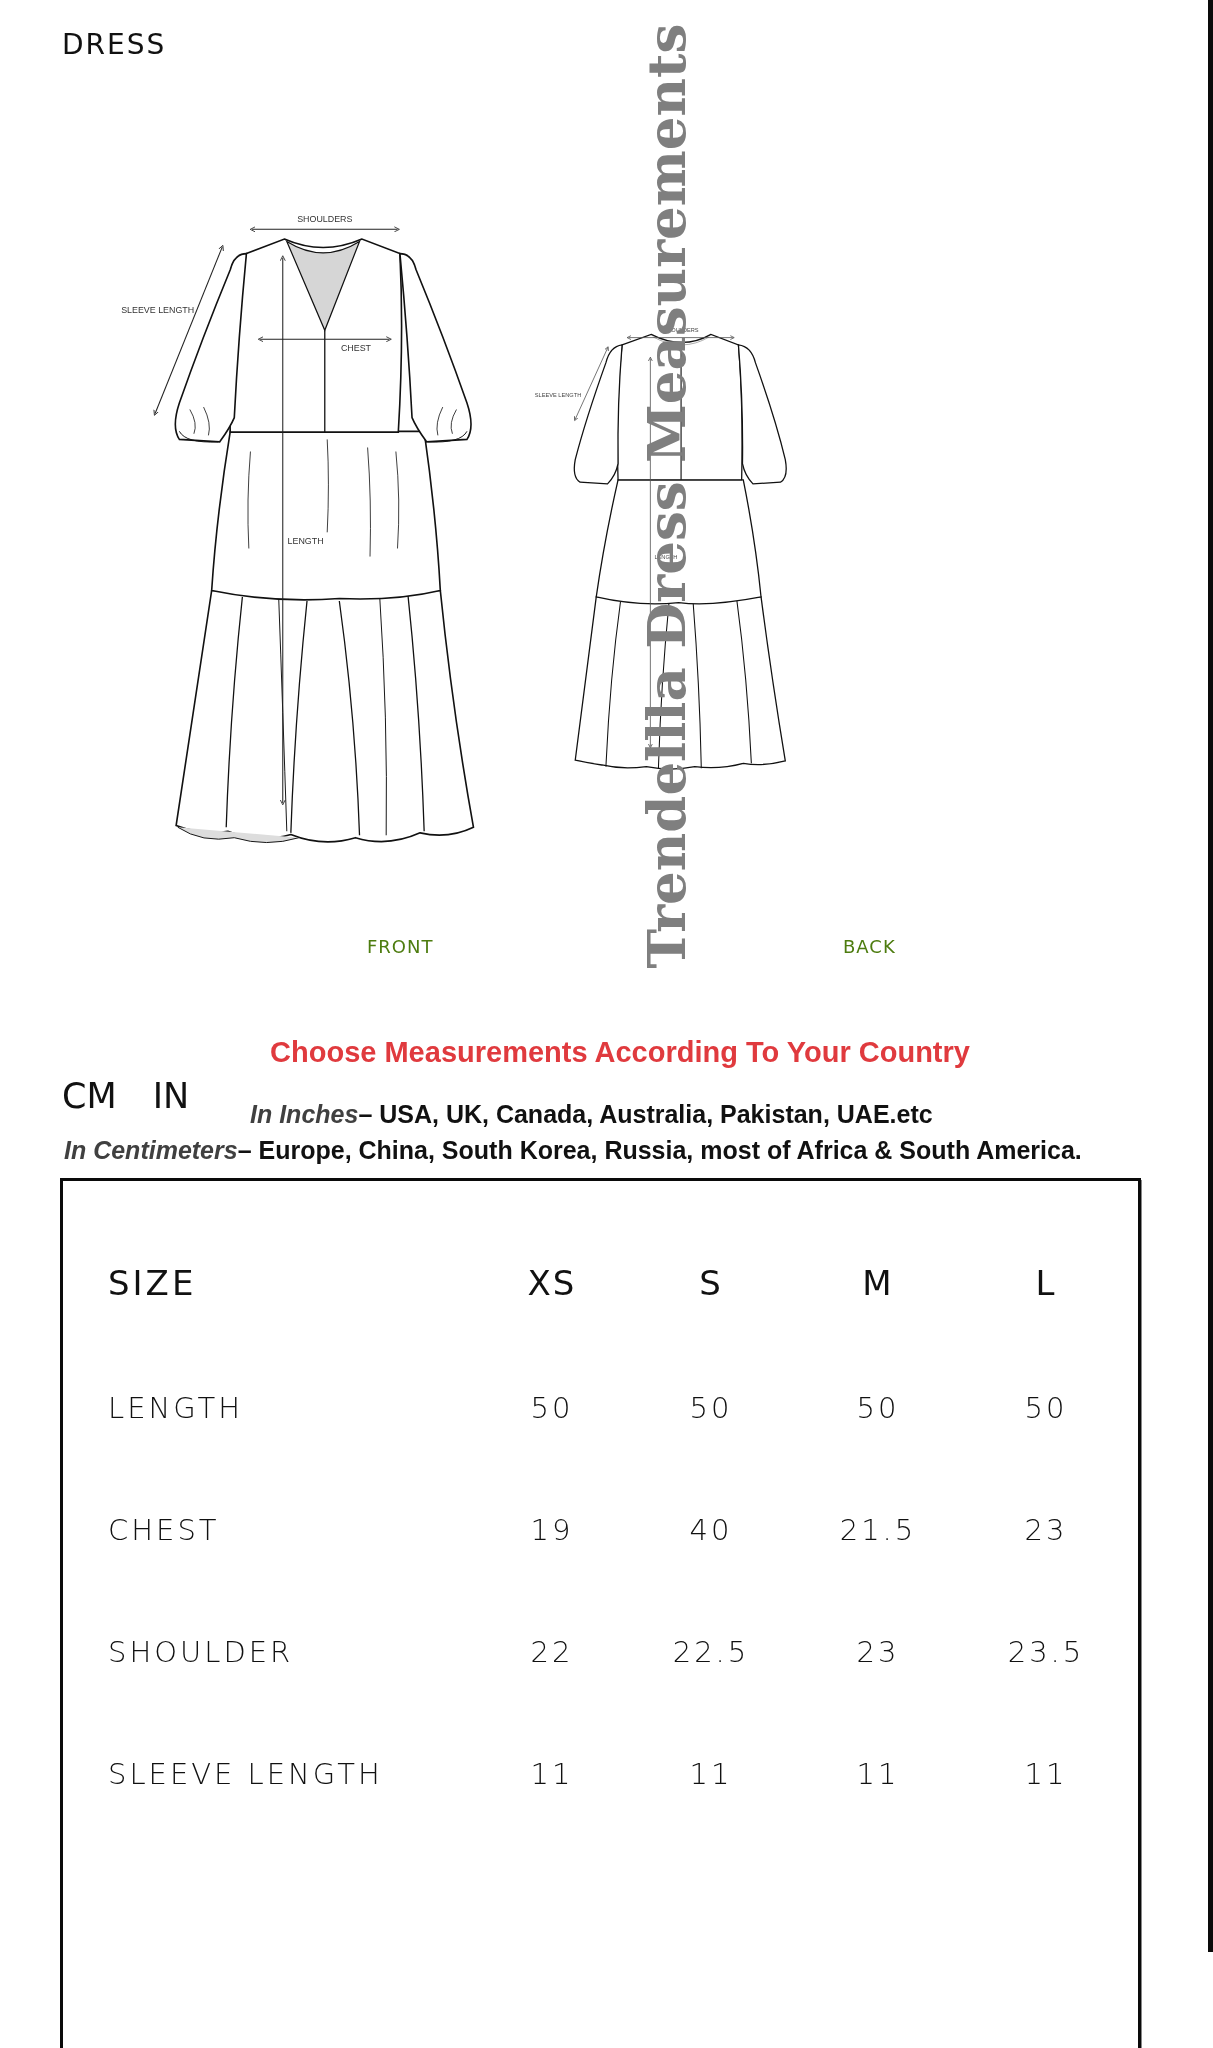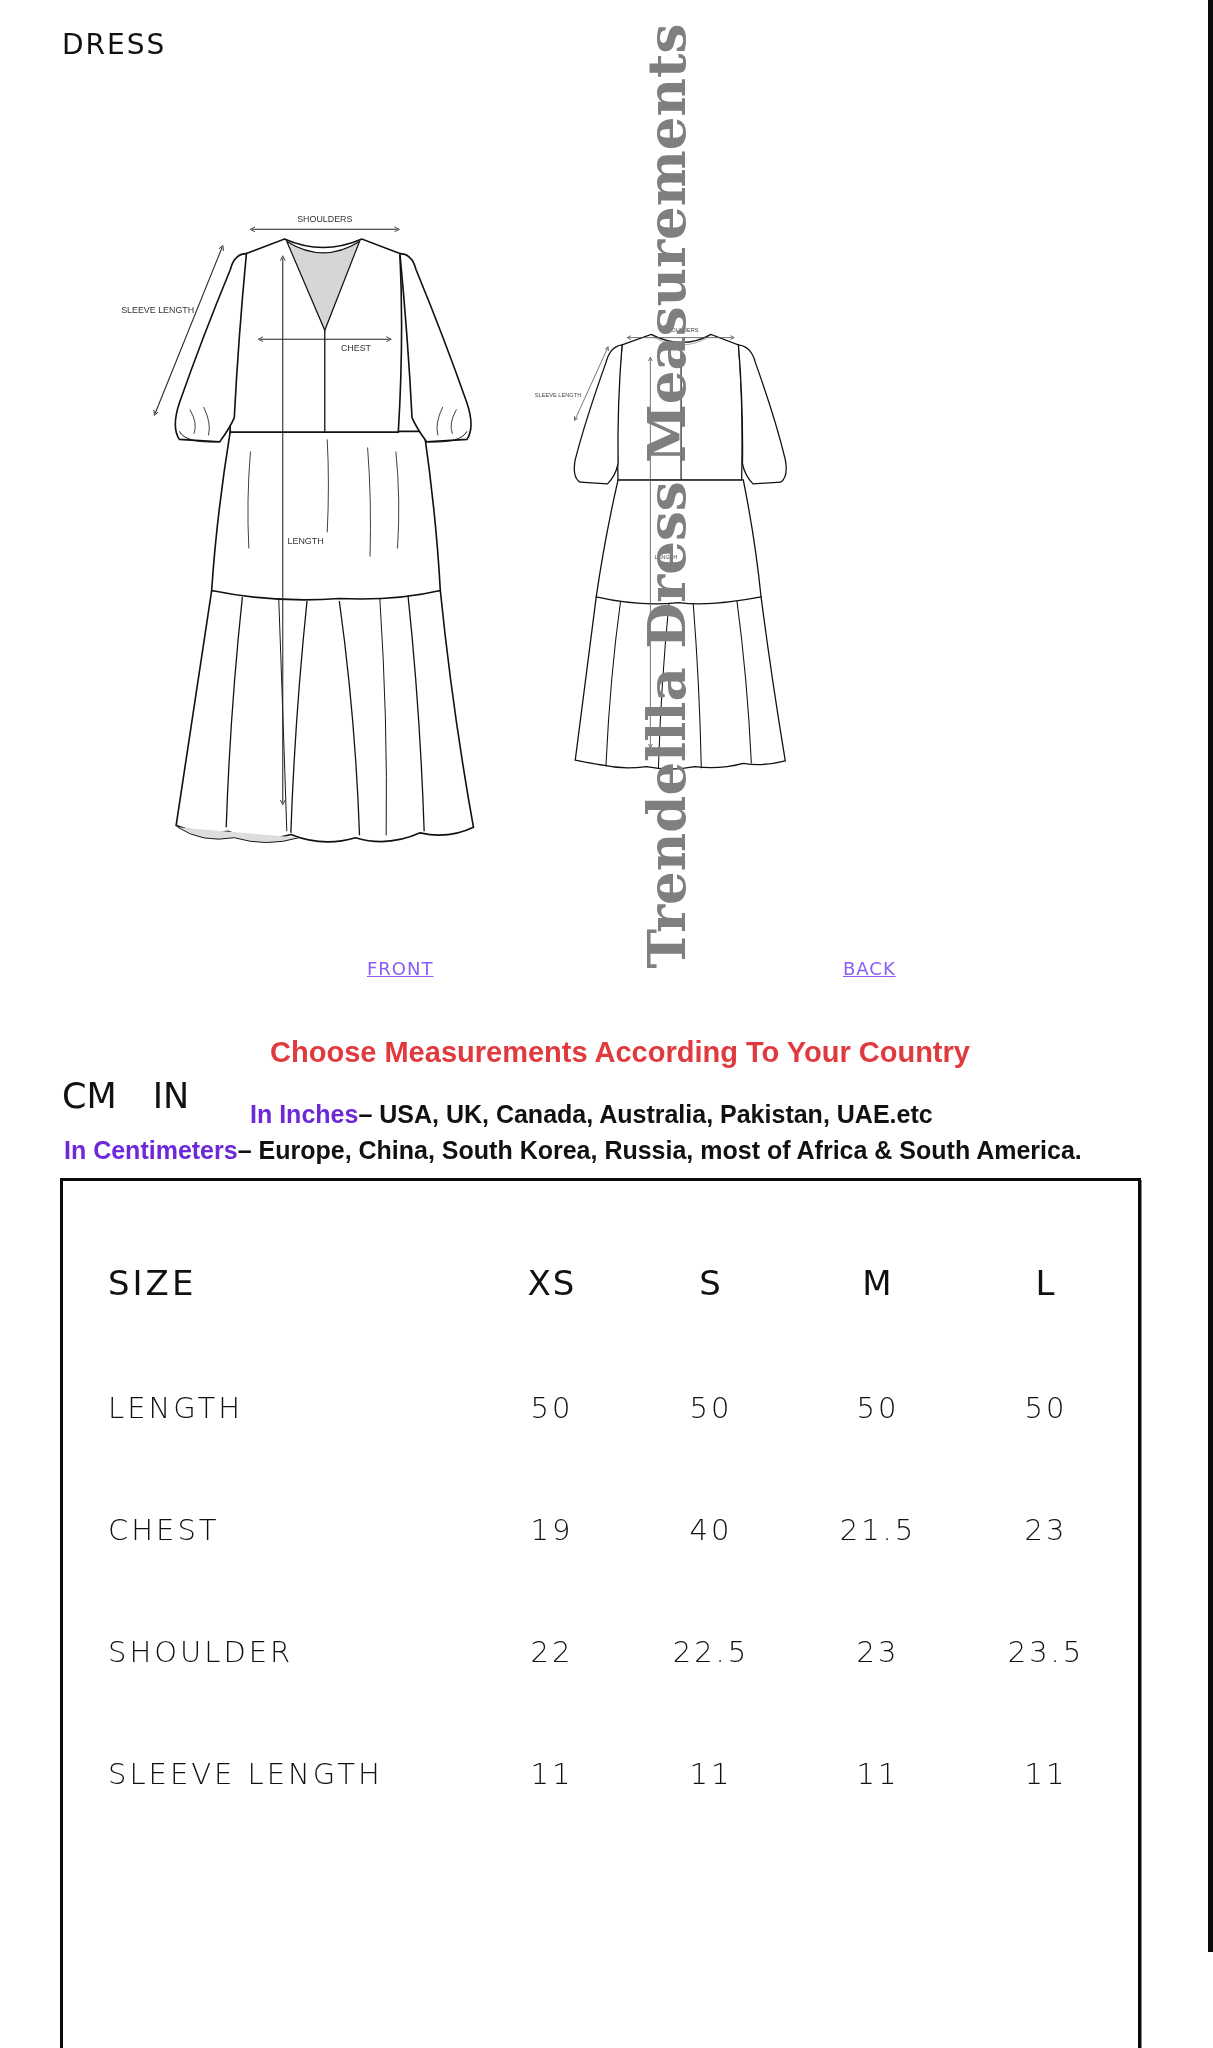--- a/index.html
+++ b/index.html
@@ -17,22 +17,22 @@
     }
 
     .sketch { position: absolute; left: 0; top: 0; width: 980px; height: 1000px; }
     .sketch svg { width: 100%; height: 100%; }
     .sk-label {
       font-family: "Liberation Sans", sans-serif; font-size: 11px; fill: #333;
     }
     .sk-label-sm { font-family: "Liberation Sans", sans-serif; font-size: 7px; fill: #444; }
 
     .view-label {
-      position: absolute; top: 958px; font-family: "DejaVu Sans", sans-serif;
-      font-size: 18px; letter-spacing: 1px; color: #8b5cf6; text-decoration: underline;
+      position: absolute; top: 936px; font-family: "DejaVu Sans", sans-serif;
+      font-size: 18px; letter-spacing: 1px; color: #4d7c0f;
     }
     .view-front { left: 367px; }
     .view-back { left: 843px; }
 
     .watermark {
       position: absolute; left: 666px; top: 496px;
       transform: translate(-50%, -50%) rotate(-90deg);
       white-space: nowrap;
       font-family: "DejaVu Serif", serif; font-weight: bold; font-size: 53px;
       color: #7f7f7f; letter-spacing: 0px;
@@ -47,21 +47,21 @@
     .unit-toggle { position: absolute; left: 62px; top: 1076px; display: flex; gap: 36px; }
     .unit { font-family: "DejaVu Sans", sans-serif; font-size: 35px; color: #111; cursor: pointer; }
     .unit-in { font-weight: 400; }
 
     .region-line {
       position: absolute; font-family: "Liberation Sans", sans-serif; font-weight: bold;
       font-size: 25px; color: #111; white-space: nowrap;
     }
     .region-inches { left: 250px; top: 1100px; }
     .region-cm { left: 64px; top: 1136px; }
-    .region-key { color: #6d28d9; }
+    .region-key { color: #404040; font-style: italic; }
 
     .size-table {
       position: absolute; left: 60px; top: 1178px; width: 1081px; height: 881px;
       border: 3px solid #0a0a0a; background: #fff;
       box-shadow: 1px 2px 0 #888;
     }
     .tr { position: absolute; left: 0; width: 100%; height: 40px; }
     .cell {
       position: absolute; font-family: "DejaVu Sans", sans-serif; color: #111;
       white-space: nowrap; transform: translateX(-50%);

